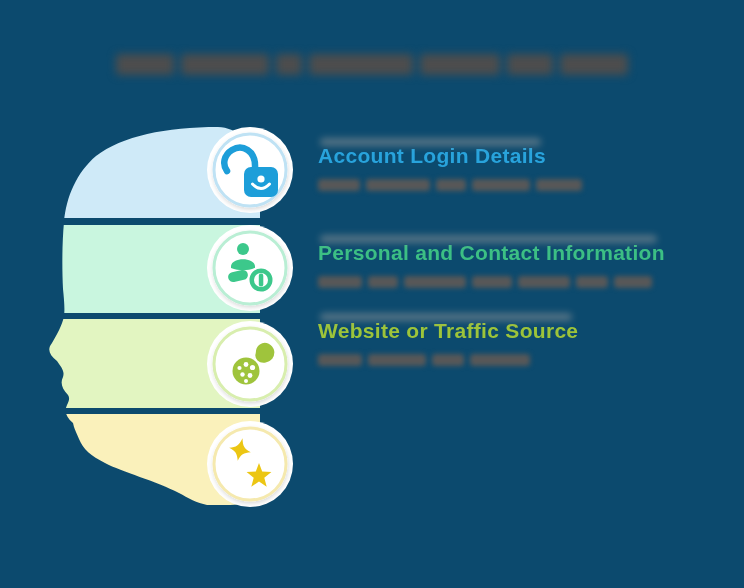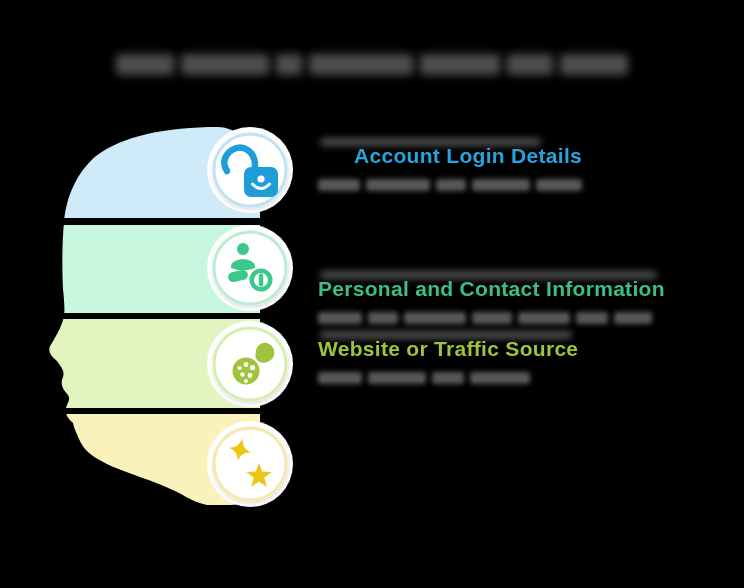--- a/index.html
+++ b/index.html
@@ -1,35 +1,35 @@
 <!DOCTYPE html>
 <html><head>
 <meta charset="utf-8">
 <style>
   html,body { margin:0; padding:0; background:#ffffff; }
   .stage {
-    position:relative; width:744px; height:588px; background:#000000;
-    font-family:"Liberation Sans", sans-serif; overflow:hidden;text-align:right;
+    position:relative; width:744px; height:588px; background:#0c4a6e;
+    font-family:"Liberation Sans", sans-serif; overflow:hidden;
   }
   .head-svg { position:absolute; left:0; top:0; }
 
   
   .title-blur {
     position:absolute; top:54px; left:0; right:0;
     display:flex; justify-content:center; gap:7px;
     filter:blur(4px);
   }
   .title-blur .seg { height:21px; background:#4d4d4d; border-radius:4px; }
 
   
   .sections { position:absolute; left:0; top:0; width:744px; height:588px; }
   .section { position:absolute; left:318px; }
   .section:nth-child(1){ top:144px; }
-  .section:nth-child(2){ top:241px;margin-top:36px; }
-  .section:nth-child(3){ top:337px; }
+  .section:nth-child(2){ top:241px; }
+  .section:nth-child(3){ top:319px; }
   .section:nth-child(4){ top:432px; }
 
   .heading {
     position:relative; font-size:21px; line-height:24px; font-weight:bold;
     letter-spacing:.3px; white-space:nowrap;
   }
   .echo {
     position:absolute; top:-6px; left:2px; height:8px;
     background:#9b9b9b; opacity:.5; filter:blur(3.5px); border-radius:4px;
   }

